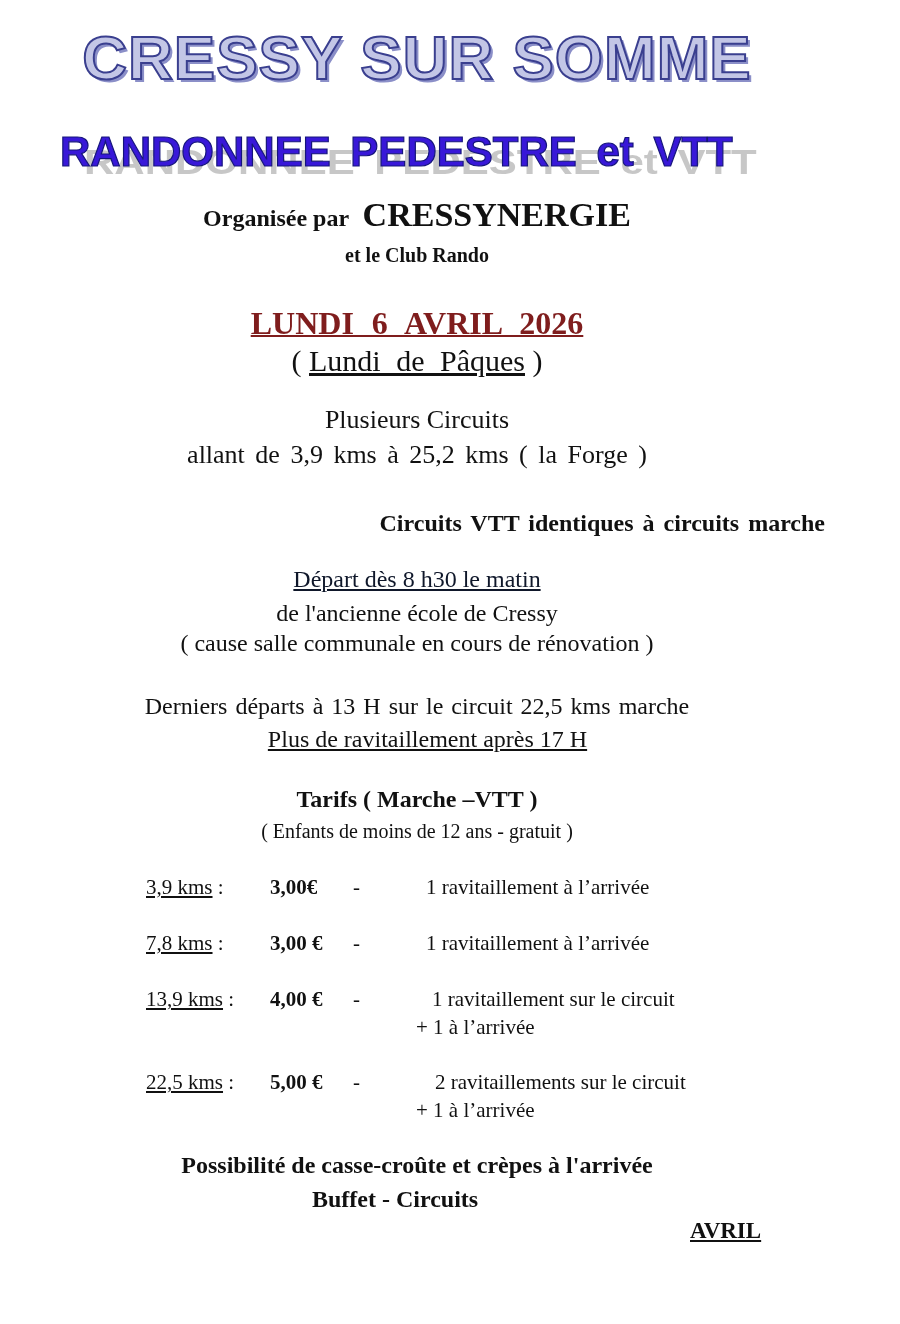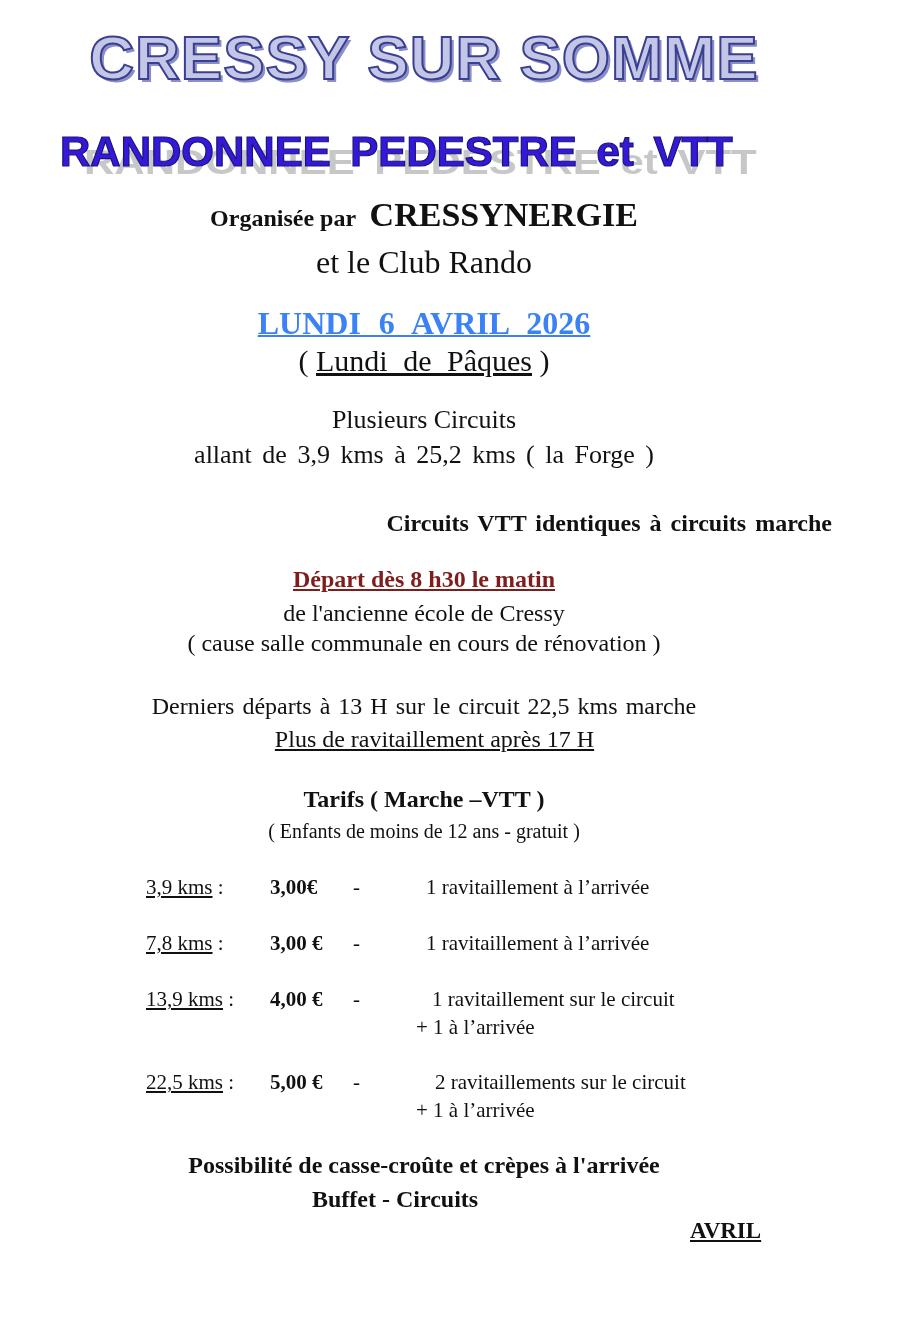--- a/index.html
+++ b/index.html
@@ -1,18 +1,18 @@
 <!DOCTYPE html>
 <html><head>
   <meta charset="utf-8">
   <style>
     html, body { margin: 0; padding: 0; background: #ffffff; }
     body { width: 900px; height: 1324px; position: relative; overflow: hidden; font-family: "Liberation Serif", serif; color: #111; }
     .abs { position: absolute; }
-    .center { left: 16px; width: 816px; text-align: center; }
+    .center { left: 9px; width: 816px; text-align: center; }
 
     .title-main {
       top: 22px; font-family: "Liberation Sans", sans-serif; font-weight: 900;
       font-size: 62px; letter-spacing: 1px; color: #c3c6e6;
       -webkit-text-stroke: 2px #3a3f8f;
       text-shadow: 3px 3px 0 #8b8fc8;
       white-space: nowrap;
     }
     .subtitle-wrap { top: 128px; left: 60px; width: 760px; height: 70px; }
     .subtitle-shadow {
@@ -20,29 +20,29 @@
       font-weight: 900; font-size: 42px; color: #b5b5b5; opacity: 0.75;
       transform: scaleY(0.85); transform-origin: top left; white-space: nowrap; word-spacing: 8px;
     }
     .subtitle {
       position: absolute; left: 0; top: 0; font-family: "Liberation Sans", sans-serif;
       font-weight: 900; font-size: 42px; color: #3818d8;
       -webkit-text-stroke: 1.2px #15157a; white-space: nowrap; word-spacing: 8px;
     }
     .org-line { top: 196px; font-weight: bold; font-size: 24px; }
     .org-line .big { font-size: 34px; margin-left: 8px; }
-    .club { top: 244px; font-weight: normal; font-size: 32px; }
-    .date { top: 305px; font-weight: bold; font-size: 32px; color: #3b82f6; }
+    .club { top: 244px; font-weight: bold; font-size: 20px; }
+    .date { top: 305px; font-weight: bold; font-size: 32px; color: #7f1d1d; }
     .date span { text-decoration: underline; text-decoration-thickness: 2px; word-spacing: 10px; }
     .paques { top: 344px; font-size: 30px; }
     .paques .u { text-decoration: underline; word-spacing: 8px; }
     .circ1 { top: 405px; font-size: 26px; }
     .circ2 { top: 440px; font-size: 26px; word-spacing: 4px; }
     .vtt { top: 510px; font-size: 24px; font-weight: bold; word-spacing: 3px; text-align: right; }
-    .depart { top: 566px; font-size: 24px; font-weight: bold; color: #7f1d1d; }
+    .depart { top: 566px; font-size: 24px; font-weight: normal; color: #0f172a; }
     .depart span { text-decoration: underline; }
     .ecole { top: 600px; font-size: 24px; }
     .cause { top: 630px; font-size: 24px; }
     .derniers { top: 693px; font-size: 24px; word-spacing: 2px; }
     .ravit { top: 726px; font-size: 24px; }
     .ravit span { text-decoration: underline; margin-left: 21px; }
     .tarifs { top: 786px; font-size: 24px; font-weight: bold; }
     .enfants { top: 820px; font-size: 20px; }
 
     .row { position: absolute; font-size: 21px; white-space: nowrap; }

